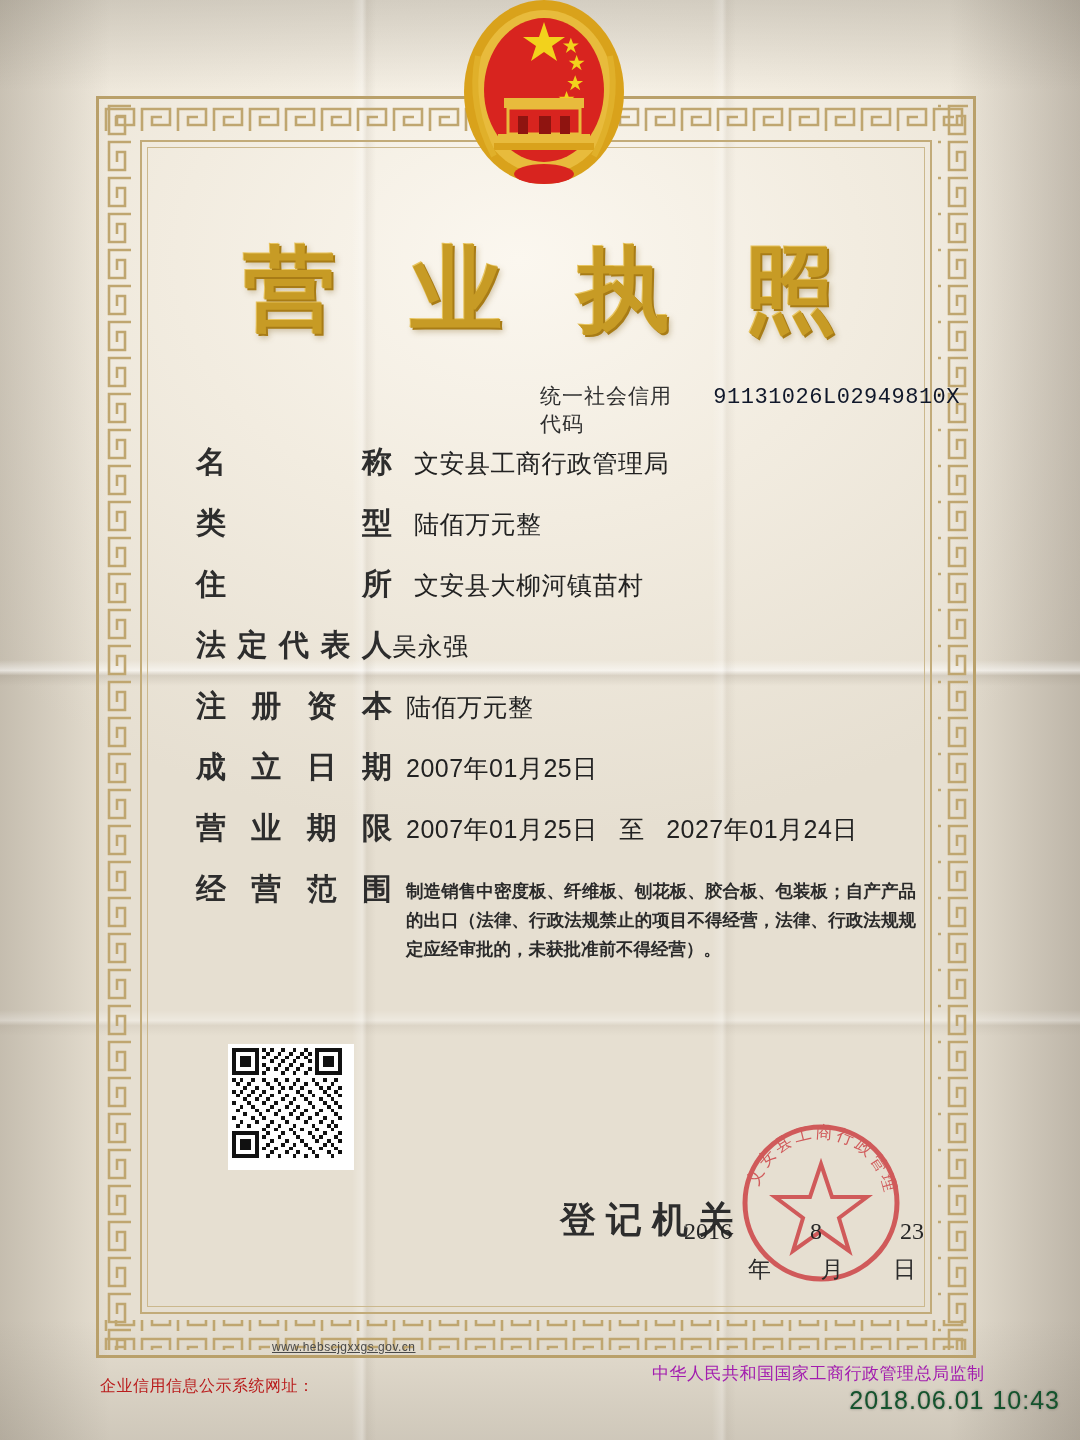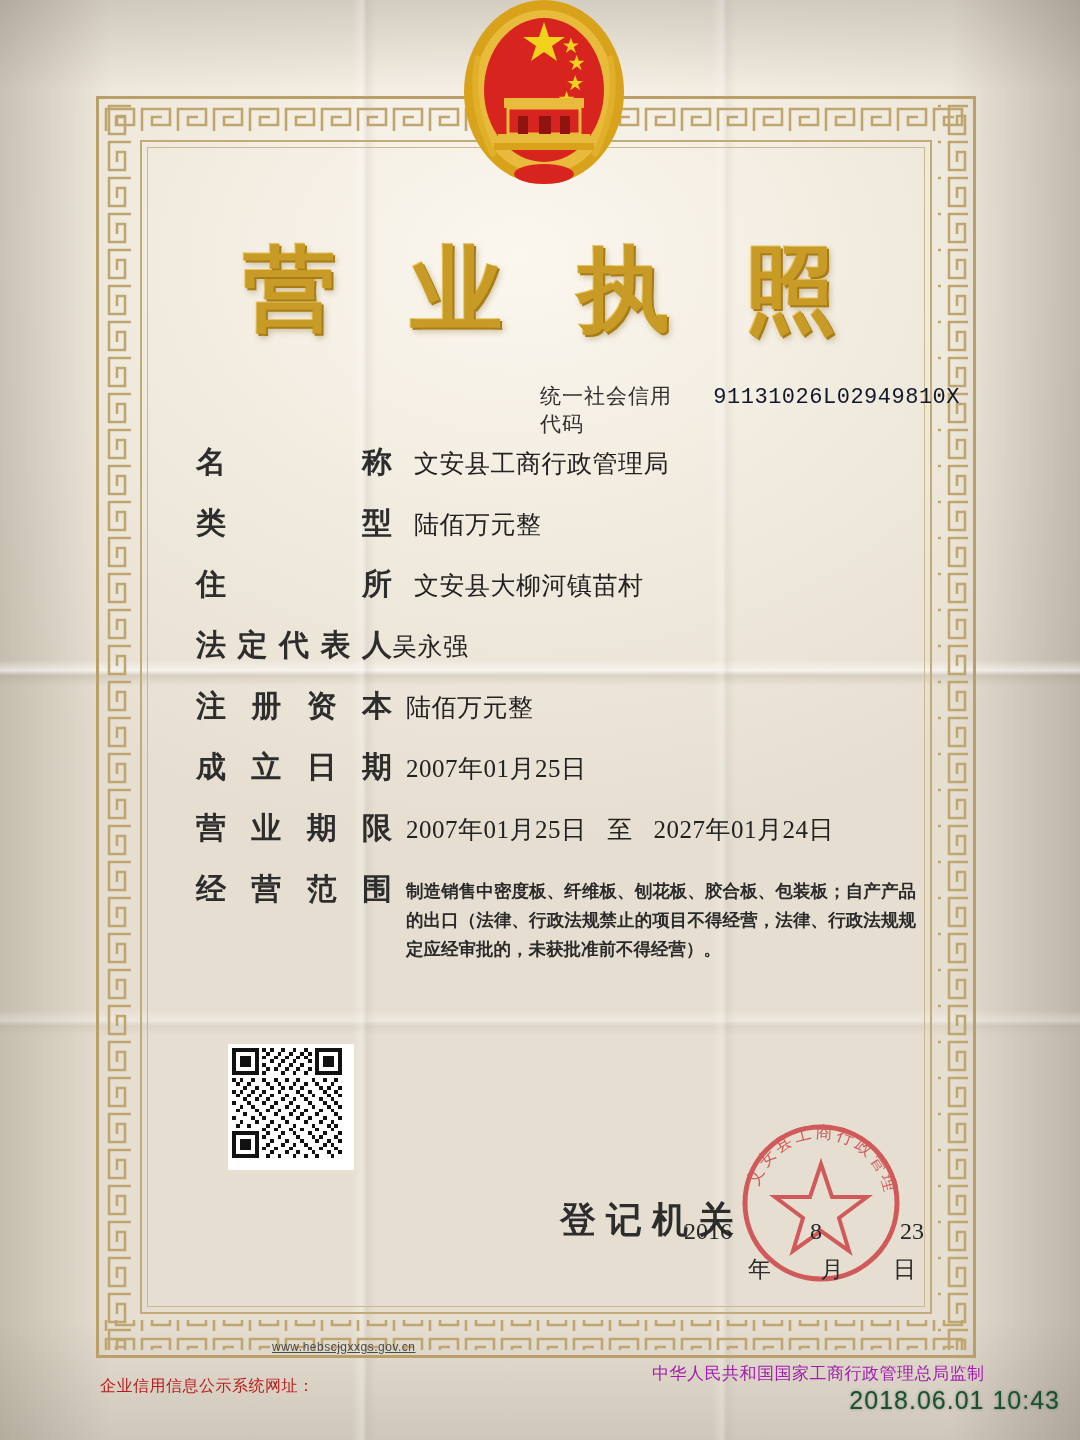--- a/index.html
+++ b/index.html
@@ -157,21 +157,21 @@
     justify-content: space-between;
   }
   .row-label.spread-2 { padding-right: 22px; }
   .row-value {
     font-size: 25px;
     color: #222;
     padding-top: 5px;
     letter-spacing: 0.5px;
   }
   .row-value.num {
-    font-family: Liberation Serif, serif;
+    font-family: Liberation Sans, sans-serif;
   }
   .scope-value {
     font-size: 17.5px;
     line-height: 1.65;
     color: #2a2a2a;
     max-width: 512px;
     padding-top: 8px;
     text-align: justify;
     font-weight: bold;
   }

